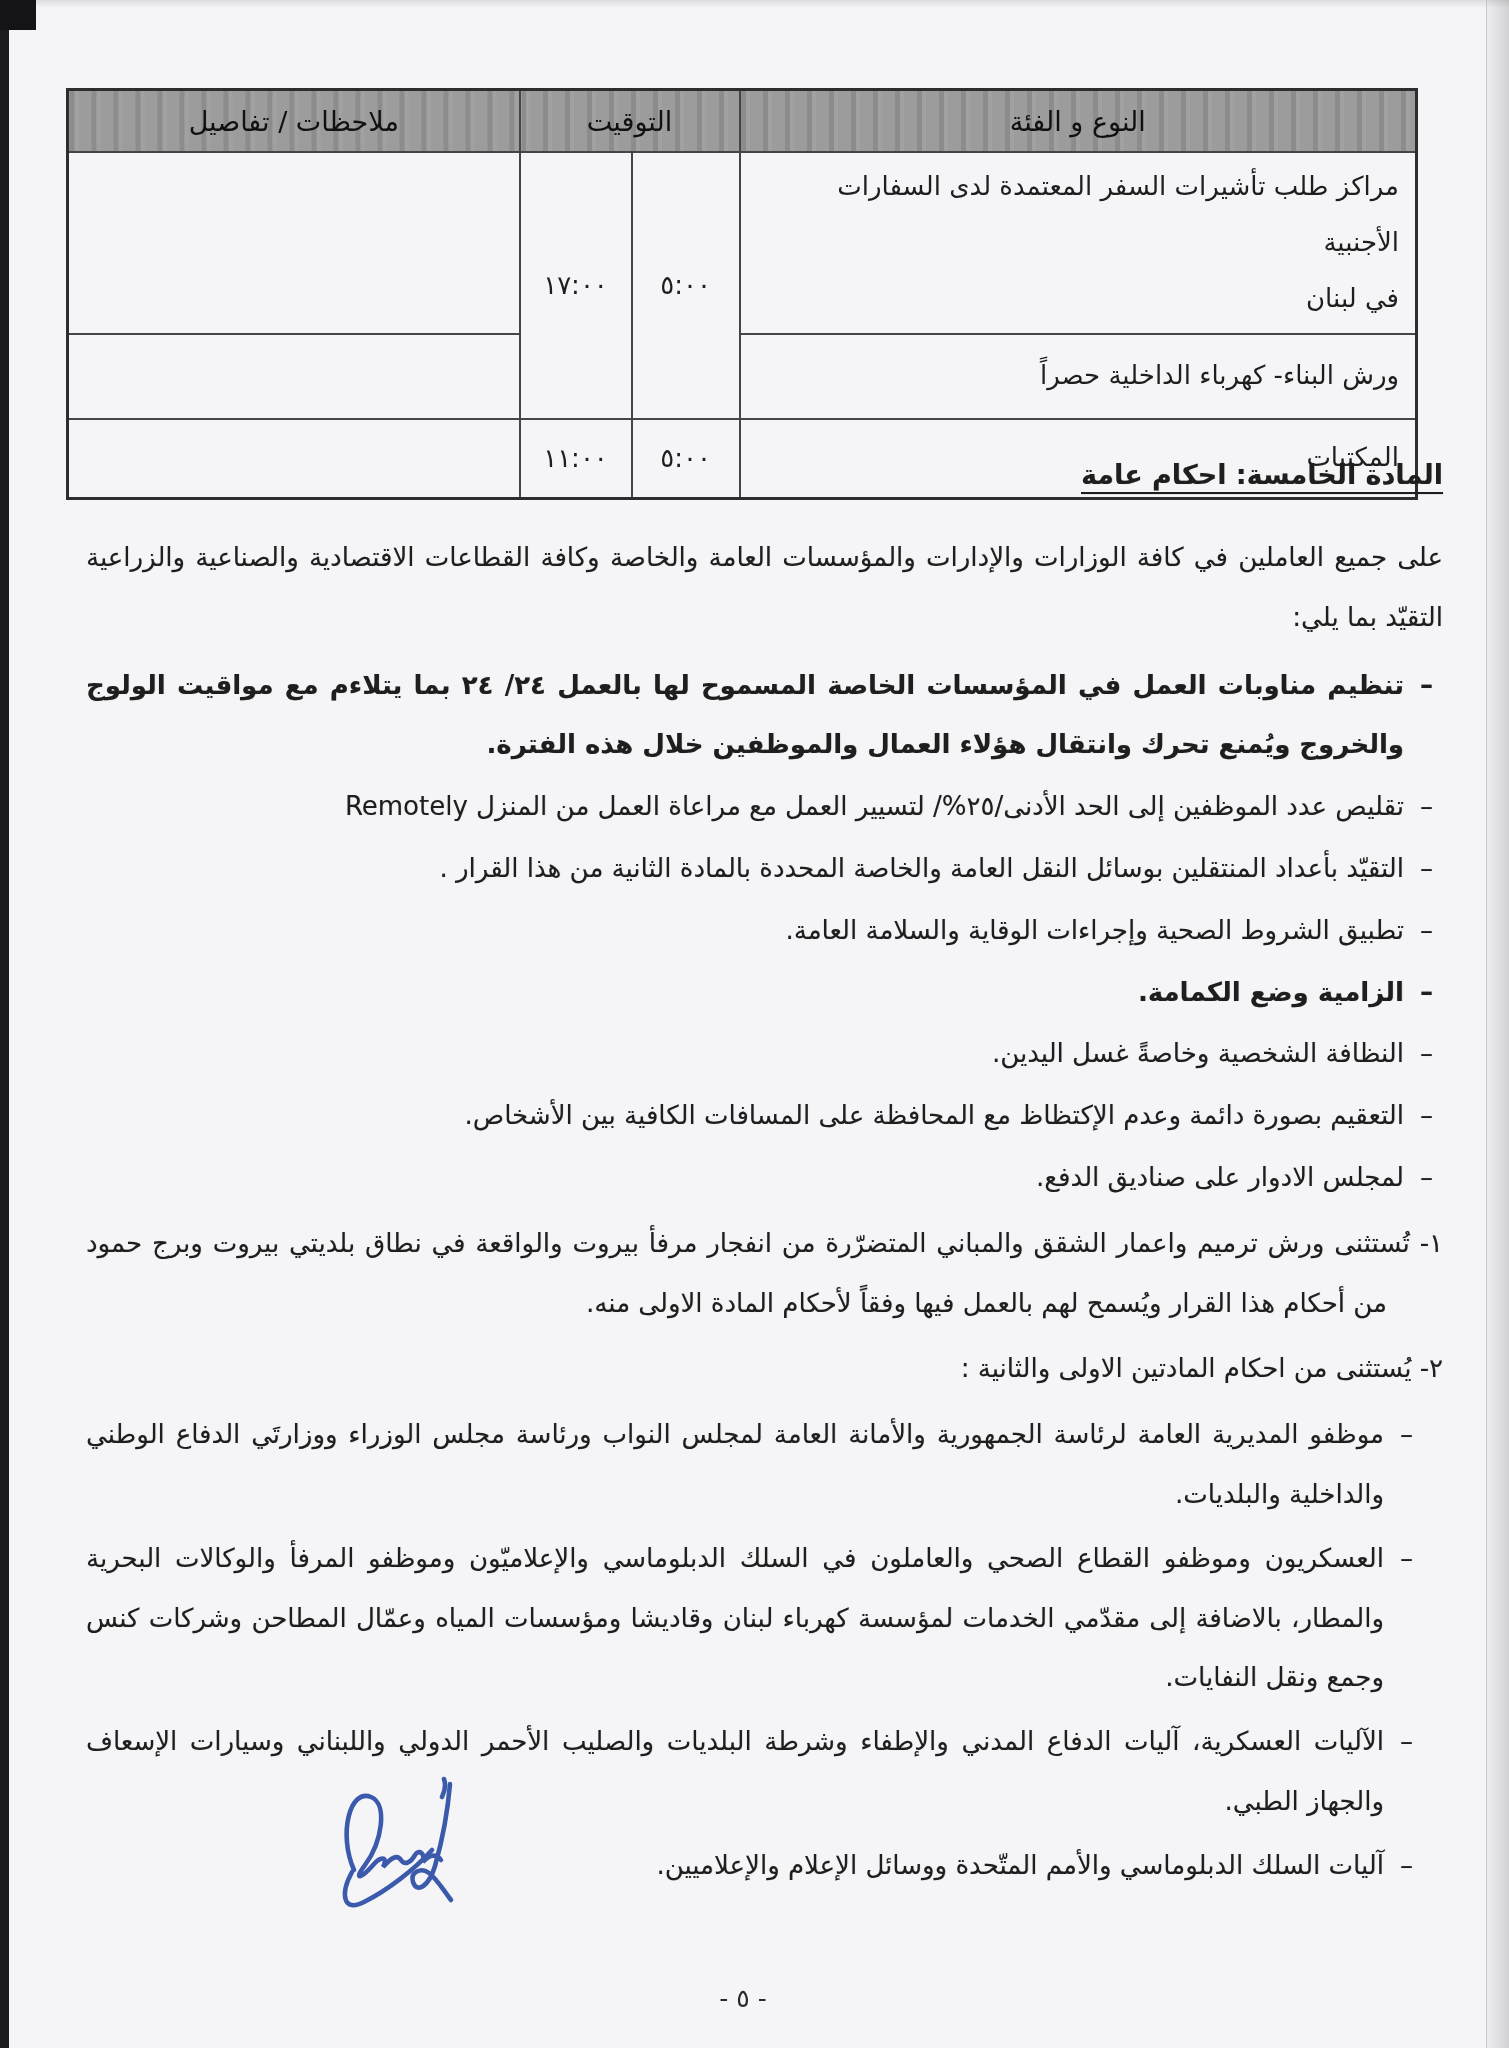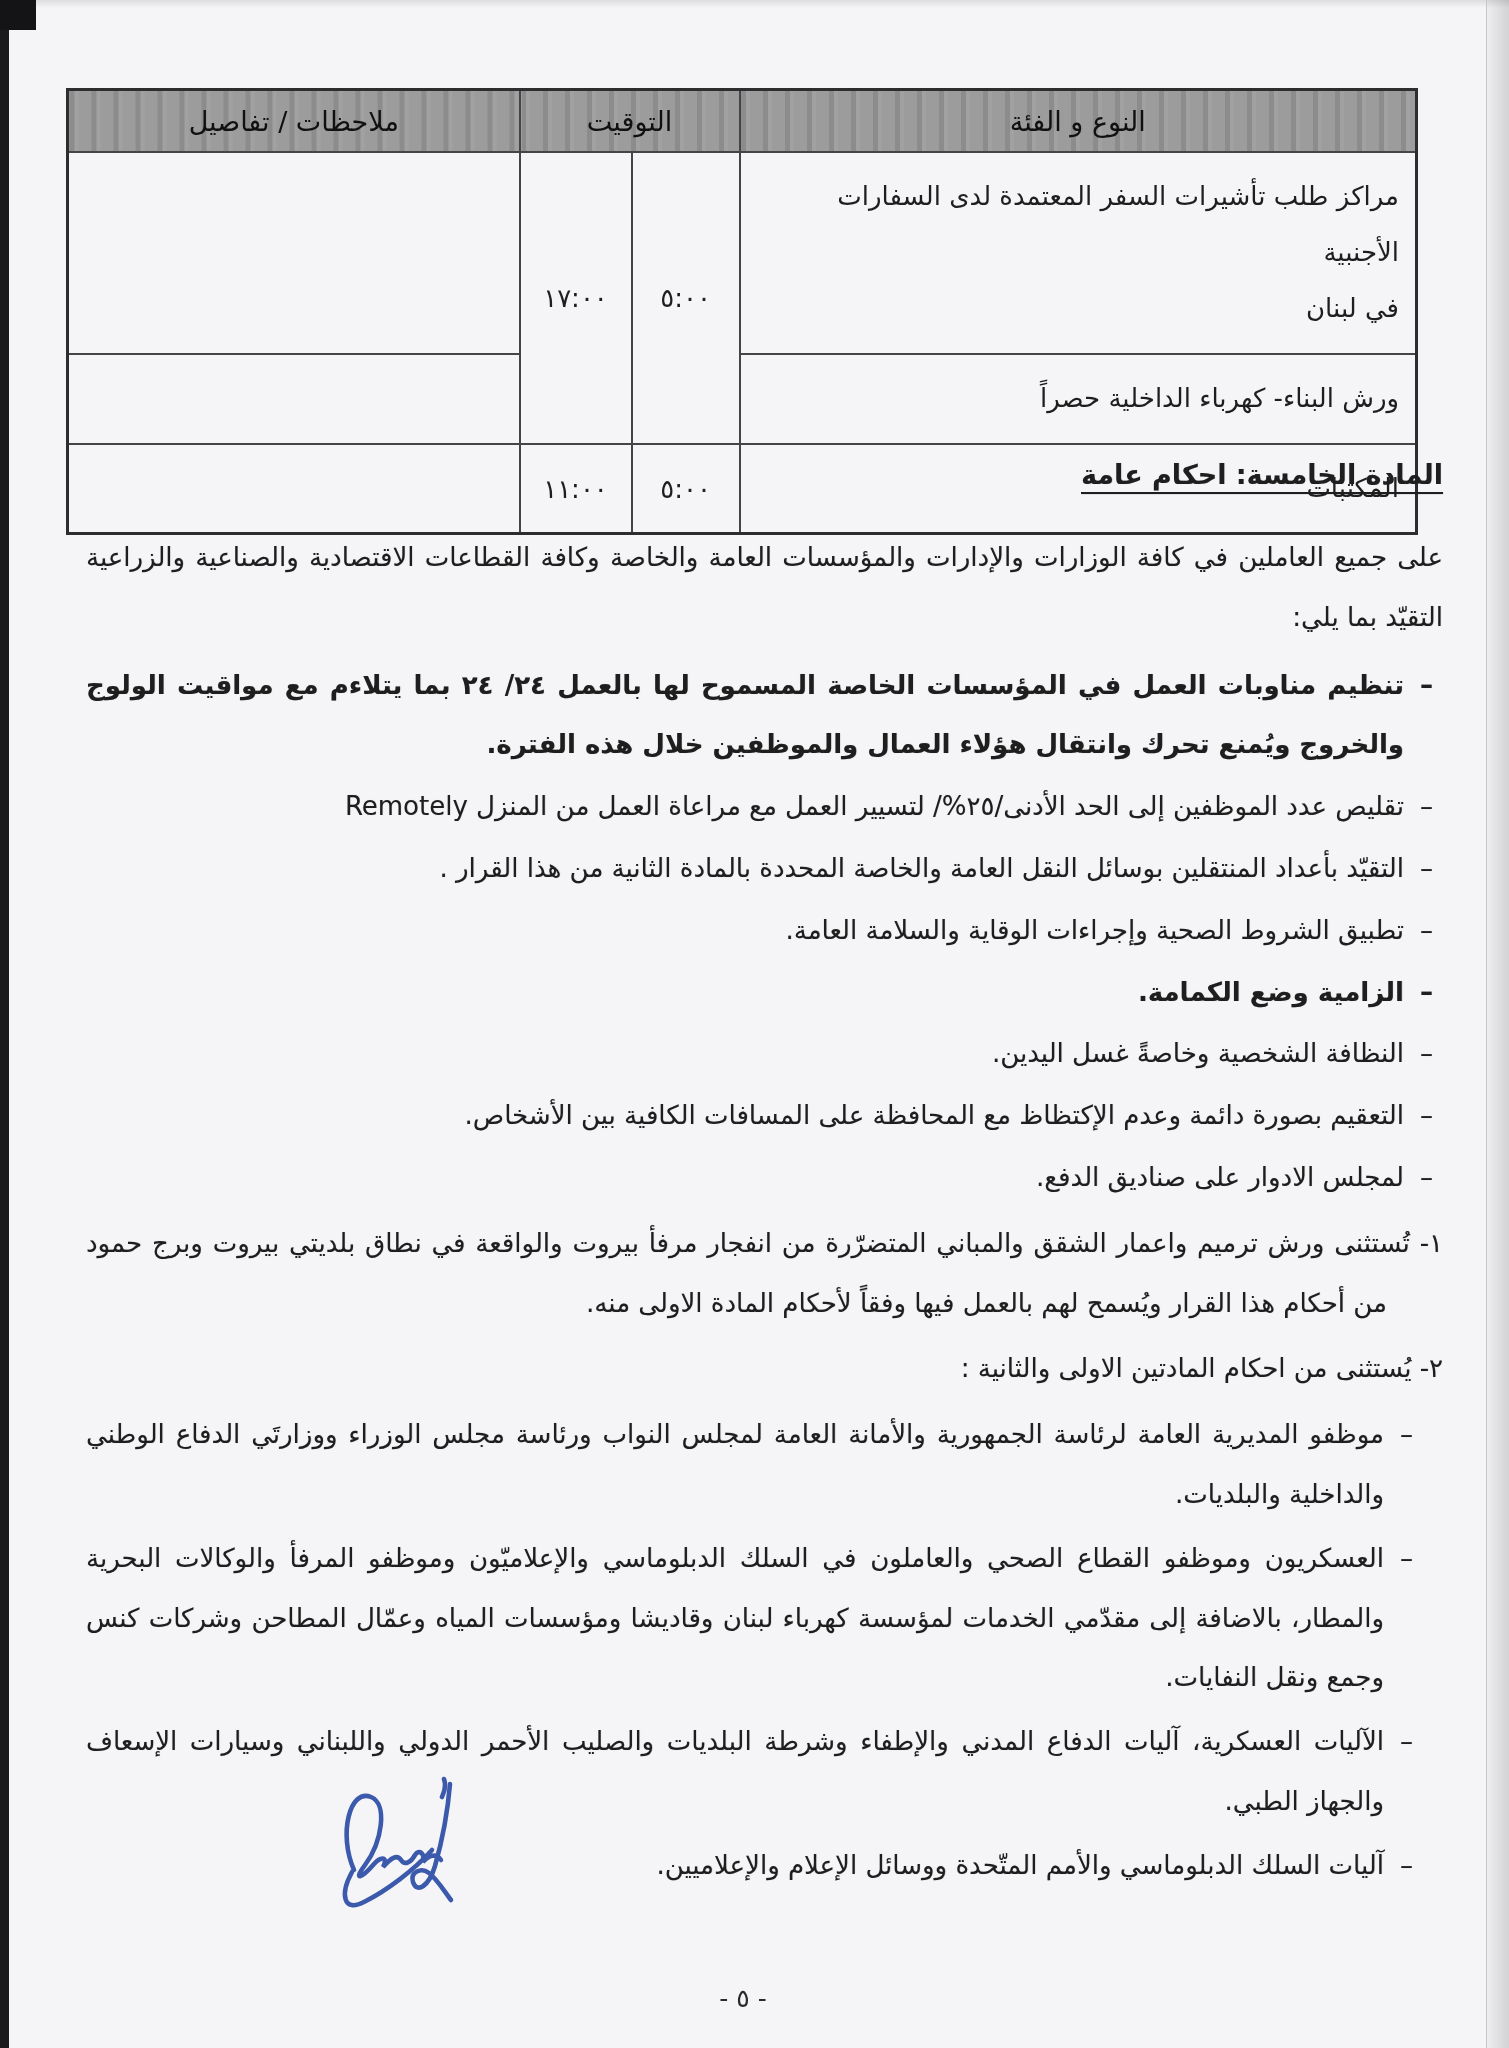--- a/index.html
+++ b/index.html
@@ -31,21 +31,21 @@
   }
   table.sched th, table.sched td{border:2px solid #454547;}
   table.sched th{
     height:58px;
     background:#9c9c9c;
     background-image:repeating-linear-gradient(90deg, rgba(0,0,0,0.10) 0 5px, rgba(255,255,255,0.05) 5px 9px, rgba(0,0,0,0) 9px 22px);
     font-weight:normal;color:#101010;text-align:center;
     font-size:27px;
   }
   tr.r1{height:115px;} tr.r2{height:85px;} tr.r3{height:80px;}
-  td.cat{text-align:right;padding:16px 16px;line-height:2.15;vertical-align:middle;}
+  td.cat{text-align:right;padding:6px 16px;line-height:2.15;vertical-align:middle;}
   td.cat.pre{white-space:pre-line;}
   td.time{text-align:center;vertical-align:middle;letter-spacing:1px;border-radius:21px;}
   td.notes{background:transparent;}
 
   
   .content{
     position:absolute;right:66px;left:86px;top:444px;
     font-size:26px;line-height:2.3;
     text-shadow:0.3px 0.3px 0.7px rgba(25,25,25,0.30);
   }

